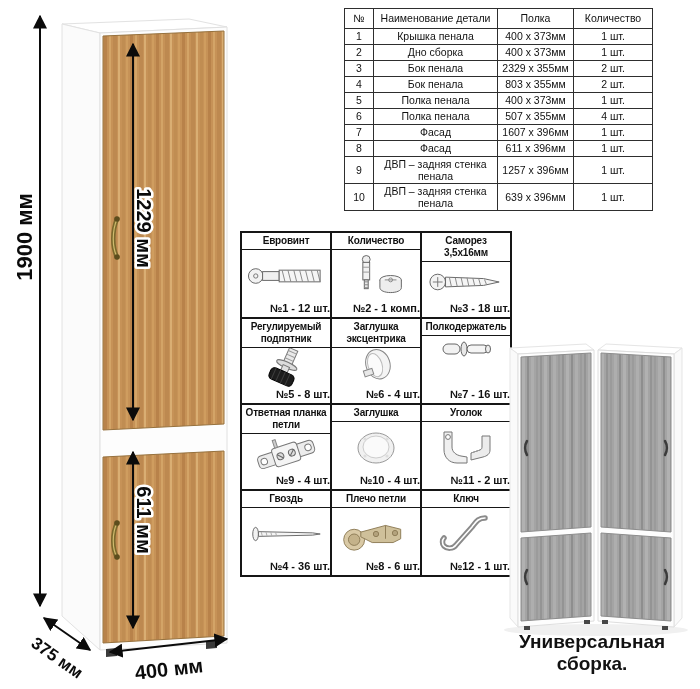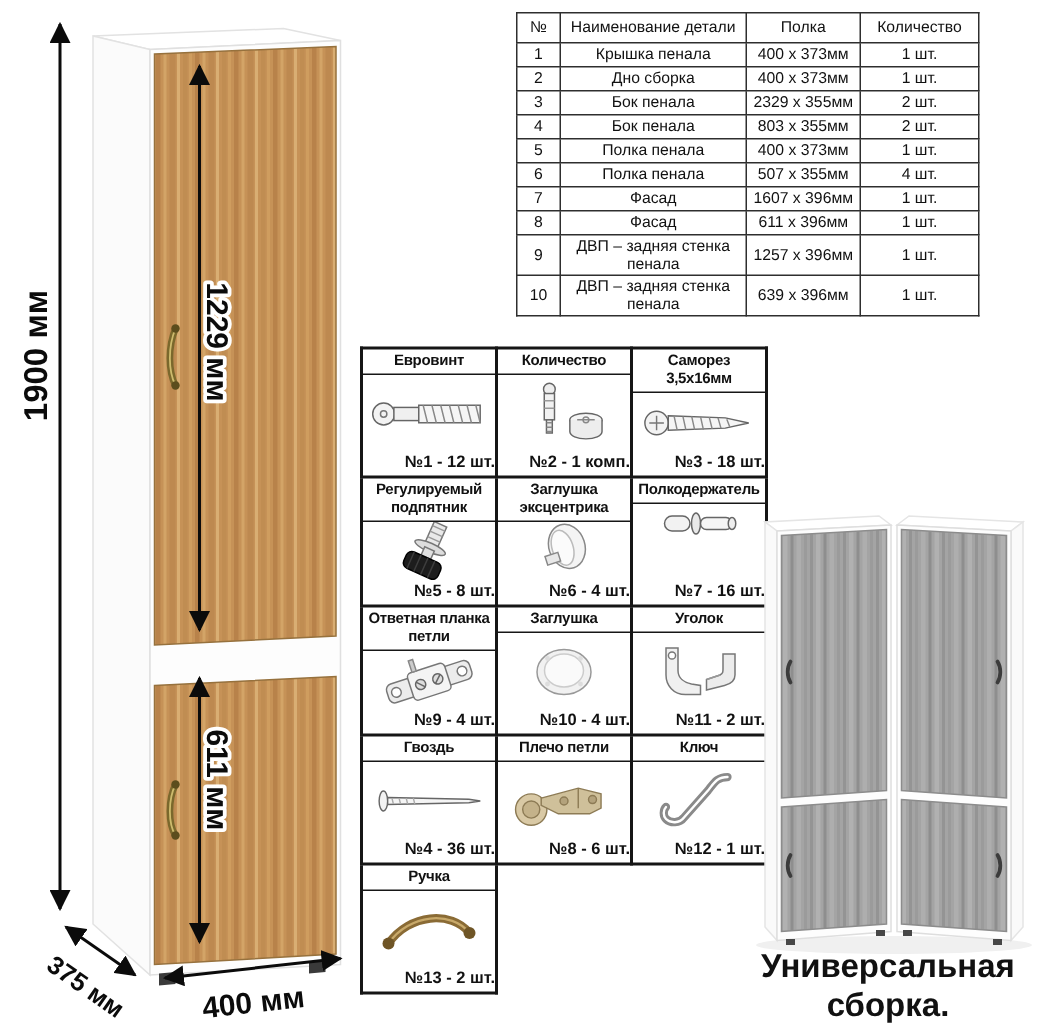--- a/index.html
+++ b/index.html
@@ -22,21 +22,21 @@
   .hwin{display:flex;flex-direction:column;height:84px;}
   .hwt{font-weight:bold;font-size:10px;letter-spacing:-0.2px;text-align:center;line-height:1.2;
        border-bottom:1.5px solid #161616;padding:2px 1px;}
   .hwi{flex:1;display:flex;align-items:center;justify-content:center;overflow:hidden;}
   .hwq{font-weight:bold;font-size:11px;text-align:right;padding:0 0 3px 0;}
 
   
   text.dim{font-family:"Liberation Sans",sans-serif;font-weight:bold;fill:#0b0b0b;}
   text.halo{paint-order:stroke;stroke:#ffffff;stroke-width:5px;stroke-linejoin:round;}
 
-  .caption{font-weight:bold;font-size:22px;text-align:center;}
+  .caption{font-weight:bold;font-size:19px;text-align:center;}
 </style>
 </head>
 <body>
 
 <div class="page">
 
   <svg class="abs" style="left:0;top:0;" width="250" height="689" viewBox="0 0 250 689">
     <defs>
       <pattern id="woodOak" patternUnits="userSpaceOnUse" width="26" height="689">
         <rect width="26" height="689" fill="#c69257"></rect>
@@ -359,38 +359,20 @@
         <div class="hwi">
                 <svg width="66" height="44" viewBox="0 0 66 44">
           <path d="M52,6 c-7,0 -9,4 -13,9 L23,33 c-3,4 -9,4 -12,1 c-2,-2 -2,-6 0,-8" fill="none" stroke="#8a8a8a" stroke-width="5.5" stroke-linecap="round"></path>
           <path d="M52,6 c-7,0 -9,4 -13,9 L23,33 c-3,4 -9,4 -12,1 c-2,-2 -2,-6 0,-8" fill="none" stroke="#ffffff" stroke-width="1.6" stroke-linecap="round"></path>
         </svg>
               </div>
         <div class="hwq">№12 - 1 шт.</div>
       </div>
           </td>
     </tr>
-    <tr>
-      <td class="hw-cell">
-            <div class="hwin">
-        <div class="hwt">Ручка</div>
-        <div class="hwi">
-                <svg width="74" height="40" viewBox="0 0 74 40">
-          <path d="M10,29 C24,9 52,7 64,22" stroke="#8a6b35" stroke-width="5.5" fill="none" stroke-linecap="round"></path>
-          <path d="M10,29 C24,9 52,7 64,22" stroke="#c8a96a" stroke-width="1.5" fill="none" stroke-linecap="round"></path>
-          <circle cx="10" cy="29" r="4" fill="#6f5526"></circle>
-                  <circle cx="64" cy="22" r="4" fill="#6f5526"></circle>
-        </svg>
-              </div>
-        <div class="hwq">№13 - 2 шт.</div>
-      </div>
-          </td>
-      <td class="hw-none"></td>
-      <td class="hw-none"></td>
-    </tr>
   </tbody>
     </table>
 
   <svg class="abs" style="left:496px;top:340px;" width="200" height="300" viewBox="0 0 200 300">
     <defs>
       <pattern id="woodGrayP" patternUnits="userSpaceOnUse" width="22" height="300">
         <rect width="22" height="300" fill="#a4a4a4"></rect>
         <rect x="0" width="2" height="300" fill="#949494"></rect>
         <rect x="4" width="3" height="300" fill="#b1b1b1"></rect>
         <rect x="9" width="2" height="300" fill="#8e8e8e"></rect>

